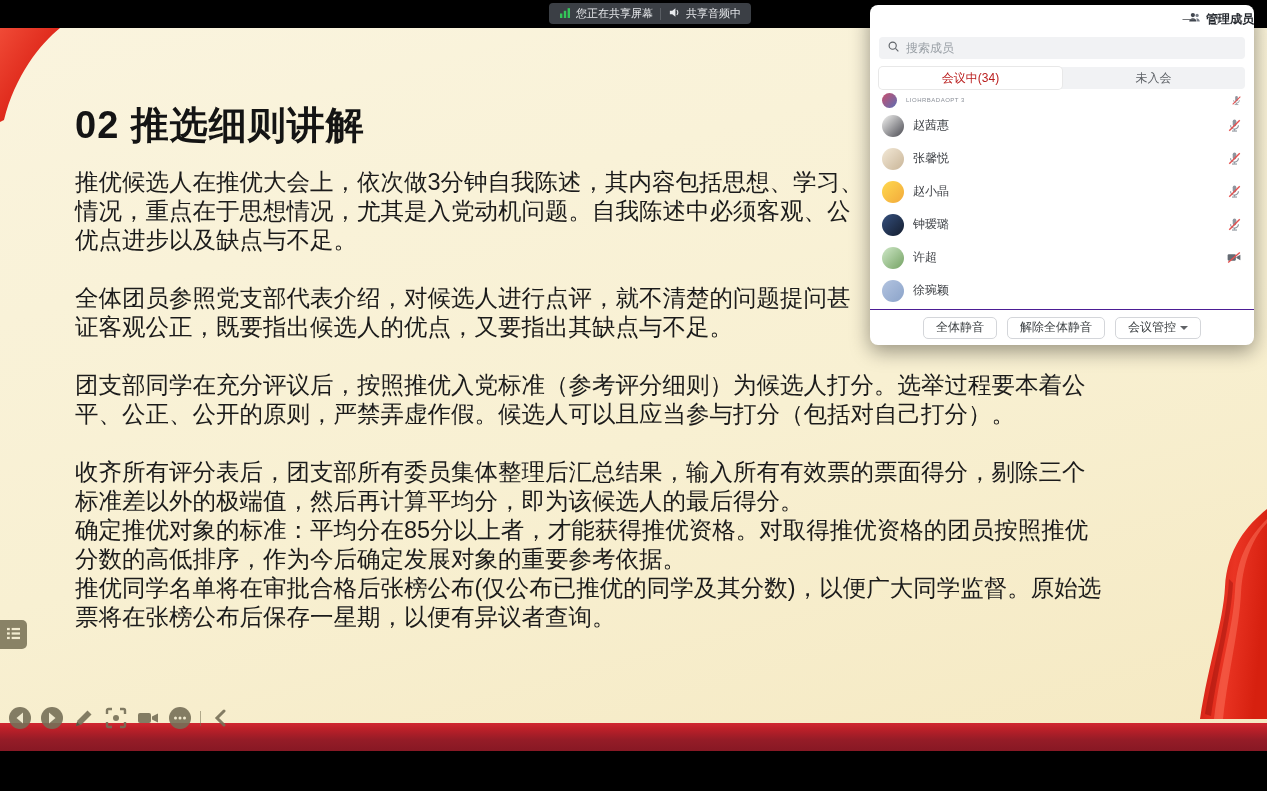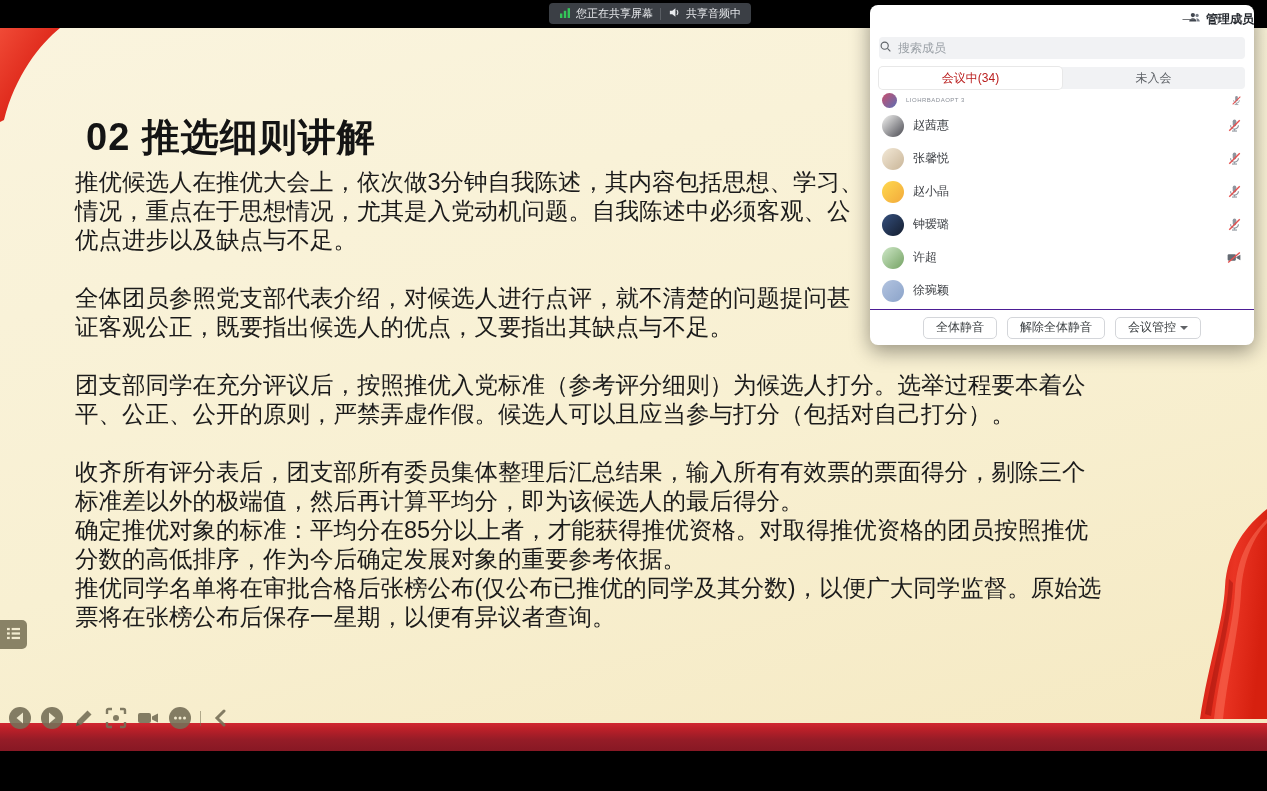--- a/index.html
+++ b/index.html
@@ -12,22 +12,22 @@
   .share-pill { position:absolute; left:549px; top:3px; height:21px; display:flex; align-items:center;
                 background:#3b3f45; border-radius:4px; padding:0 10px; gap:7px; }
   .share-pill .seg { display:flex; align-items:center; gap:5px; color:#e8eaed; font-size:11px; white-space:nowrap; }
   .pill-divider { width:1px; height:12px; background:#5a5e64; }
 
   
   .slide { position:absolute; left:0; top:28px; width:1267px; height:723px;
            background:linear-gradient(165deg,#faf4de 0%,#f8f0d2 55%,#f5e9c2 100%); overflow:hidden; }
   .ribbon-tl { position:absolute; left:0; top:0; }
   .ribbon-br { position:absolute; right:0; bottom:28px; }
-  .slide-title { position:absolute; left:86px; top:72px; font-size:38px; font-weight:bold;
-                 color:#141414; letter-spacing:1px;margin-top:12px; }
+  .slide-title { position:absolute; left:75px; top:72px; font-size:38px; font-weight:bold;
+                 color:#141414; letter-spacing:1px; }
   .slide-body { position:absolute; left:75px; top:140px; width:1080px; font-size:23.5px;
                 line-height:29px; color:#1b1b1b; }
   .para { white-space:pre-line; margin-bottom:29px; }
   .bottom-band { position:absolute; left:0; bottom:0; width:100%; height:28px;
                  background:linear-gradient(180deg,#d12731 0%,#bf2029 18%,#951c27 60%,#871824 100%); }
 
   
   .nav-toggle { position:absolute; left:0; top:620px; width:27px; height:29px;
                 background:rgba(118,111,84,.85); border-radius:0 5px 5px 0;
                 display:flex; align-items:center; justify-content:center; z-index:4; cursor:pointer; }
@@ -39,21 +39,21 @@
   .tool-divider { width:1px; height:15px; background:rgba(118,111,84,.55); }
 
   
   .panel { position:absolute; left:870px; top:5px; width:384px; height:340px; background:#fff;
            border-radius:8px; box-shadow:0 6px 20px rgba(0,0,0,.4); z-index:10; display:flex; flex-direction:column; }
   .panel-header { position:relative; height:28px; display:flex; align-items:center; justify-content:flex-end; }
   .panel-title-wrap { display:flex; align-items:center; gap:5px; font-size:12px; color:#1f2329; font-weight:bold; }
   .win-controls { position:absolute; right:10px; top:0; height:28px; display:flex; align-items:center; gap:14px; }
   .win-btn { font-size:12px; color:#606266; cursor:pointer; line-height:1; }
   .search-box { margin:4px 9px 0 9px; height:22px; background:#f1f2f4; border-radius:4px;
-                display:flex; align-items:center; padding:0 0; gap:6px; }
+                display:flex; align-items:center; padding:0 8px; gap:6px; }
   .search-box input { border:none; outline:none; background:transparent; font-size:12px; color:#333;
                       width:100%; font-family:inherit; }
   .search-box input::placeholder { color:#9aa0a6; }
   .tabs { margin:8px 9px 0 9px; height:22px; background:#f1f2f4; border-radius:4px; display:flex; }
   .tab { flex:1; display:flex; align-items:center; justify-content:center; font-size:12px;
          color:#5f6368; cursor:pointer; border-radius:4px; }
   .tab.active { background:#fff; color:#b91c1c; box-shadow:0 0 0 1px #e8e8e8; }
   .member-list { flex:1; margin-top:2px; overflow:hidden; padding:0 12px; }
   .member-row { height:33px; display:flex; align-items:center; gap:9px; cursor:pointer; }
   .member-row.partial { height:18px; margin-top:0; }

